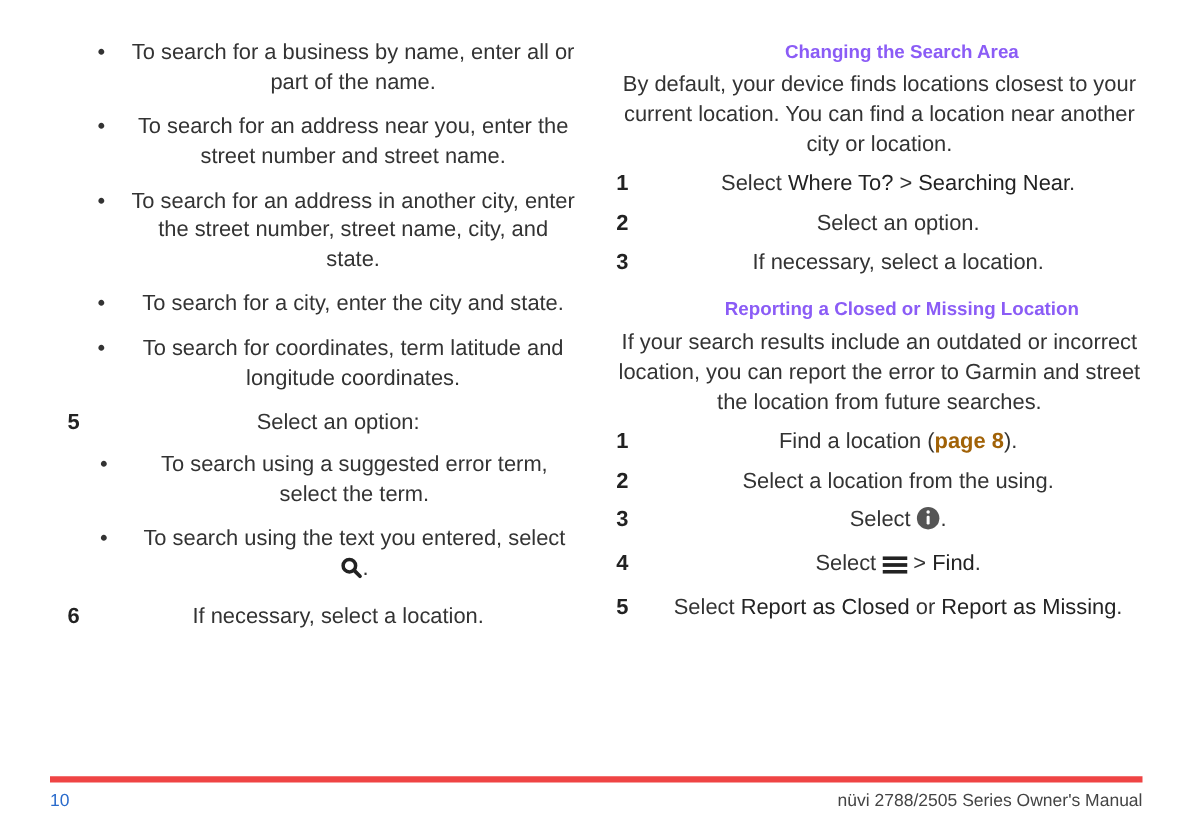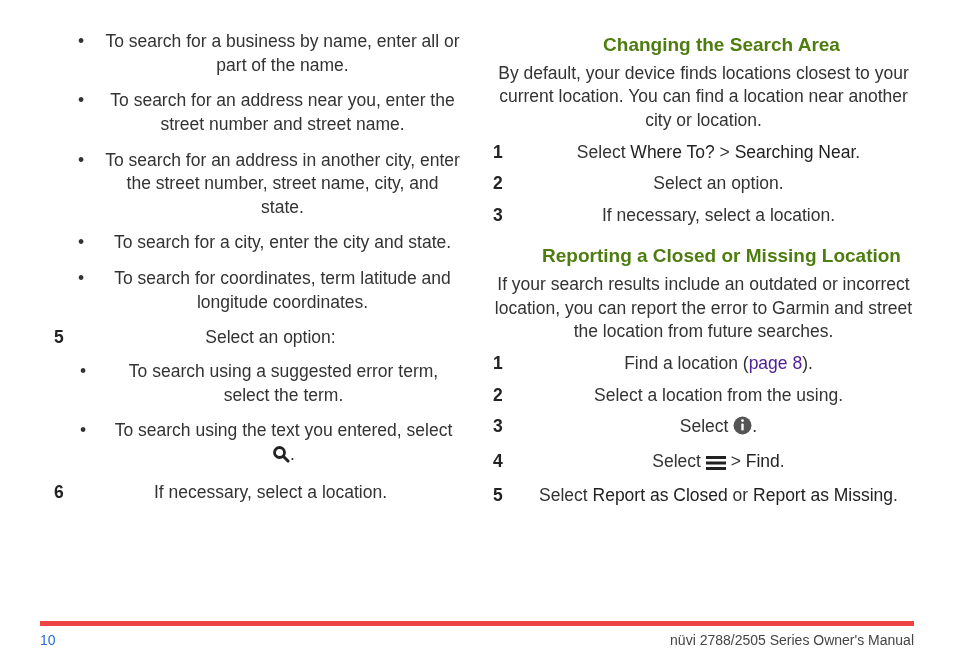--- a/index.html
+++ b/index.html
@@ -68,39 +68,40 @@
       margin-bottom: 8px;
     }
     .num-list-right > li .num {
       position: absolute;
       left: 0;
       top: 0;
       font-weight: bold;
       color: #222;
     }
     h3 {
-      font-size: 19px;
-      font-weight: bold;
-      color: #4d7c0f;
+      font-size: 15px;
+      font-weight: bold;
+      color: #8b5cf6;
       margin-bottom: 4px;
       margin-top: 2px;
       margin-left: 36px;
     }
     .h3-gap {
       margin-top: 16px;
     }
     .para {
       margin-bottom: 8px;
     }
     strong {
       font-weight: normal;
       color: #222;
     }
     .link {
-      color: #4c1d95;
+      color: #a16207;
+      font-weight: bold;
     }
     .inline-icon {
       display: inline-block;
       vertical-align: -3px;
     }
     .footer {
       position: absolute;
       bottom: 24px;
       left: 40px;
       right: 40px;

